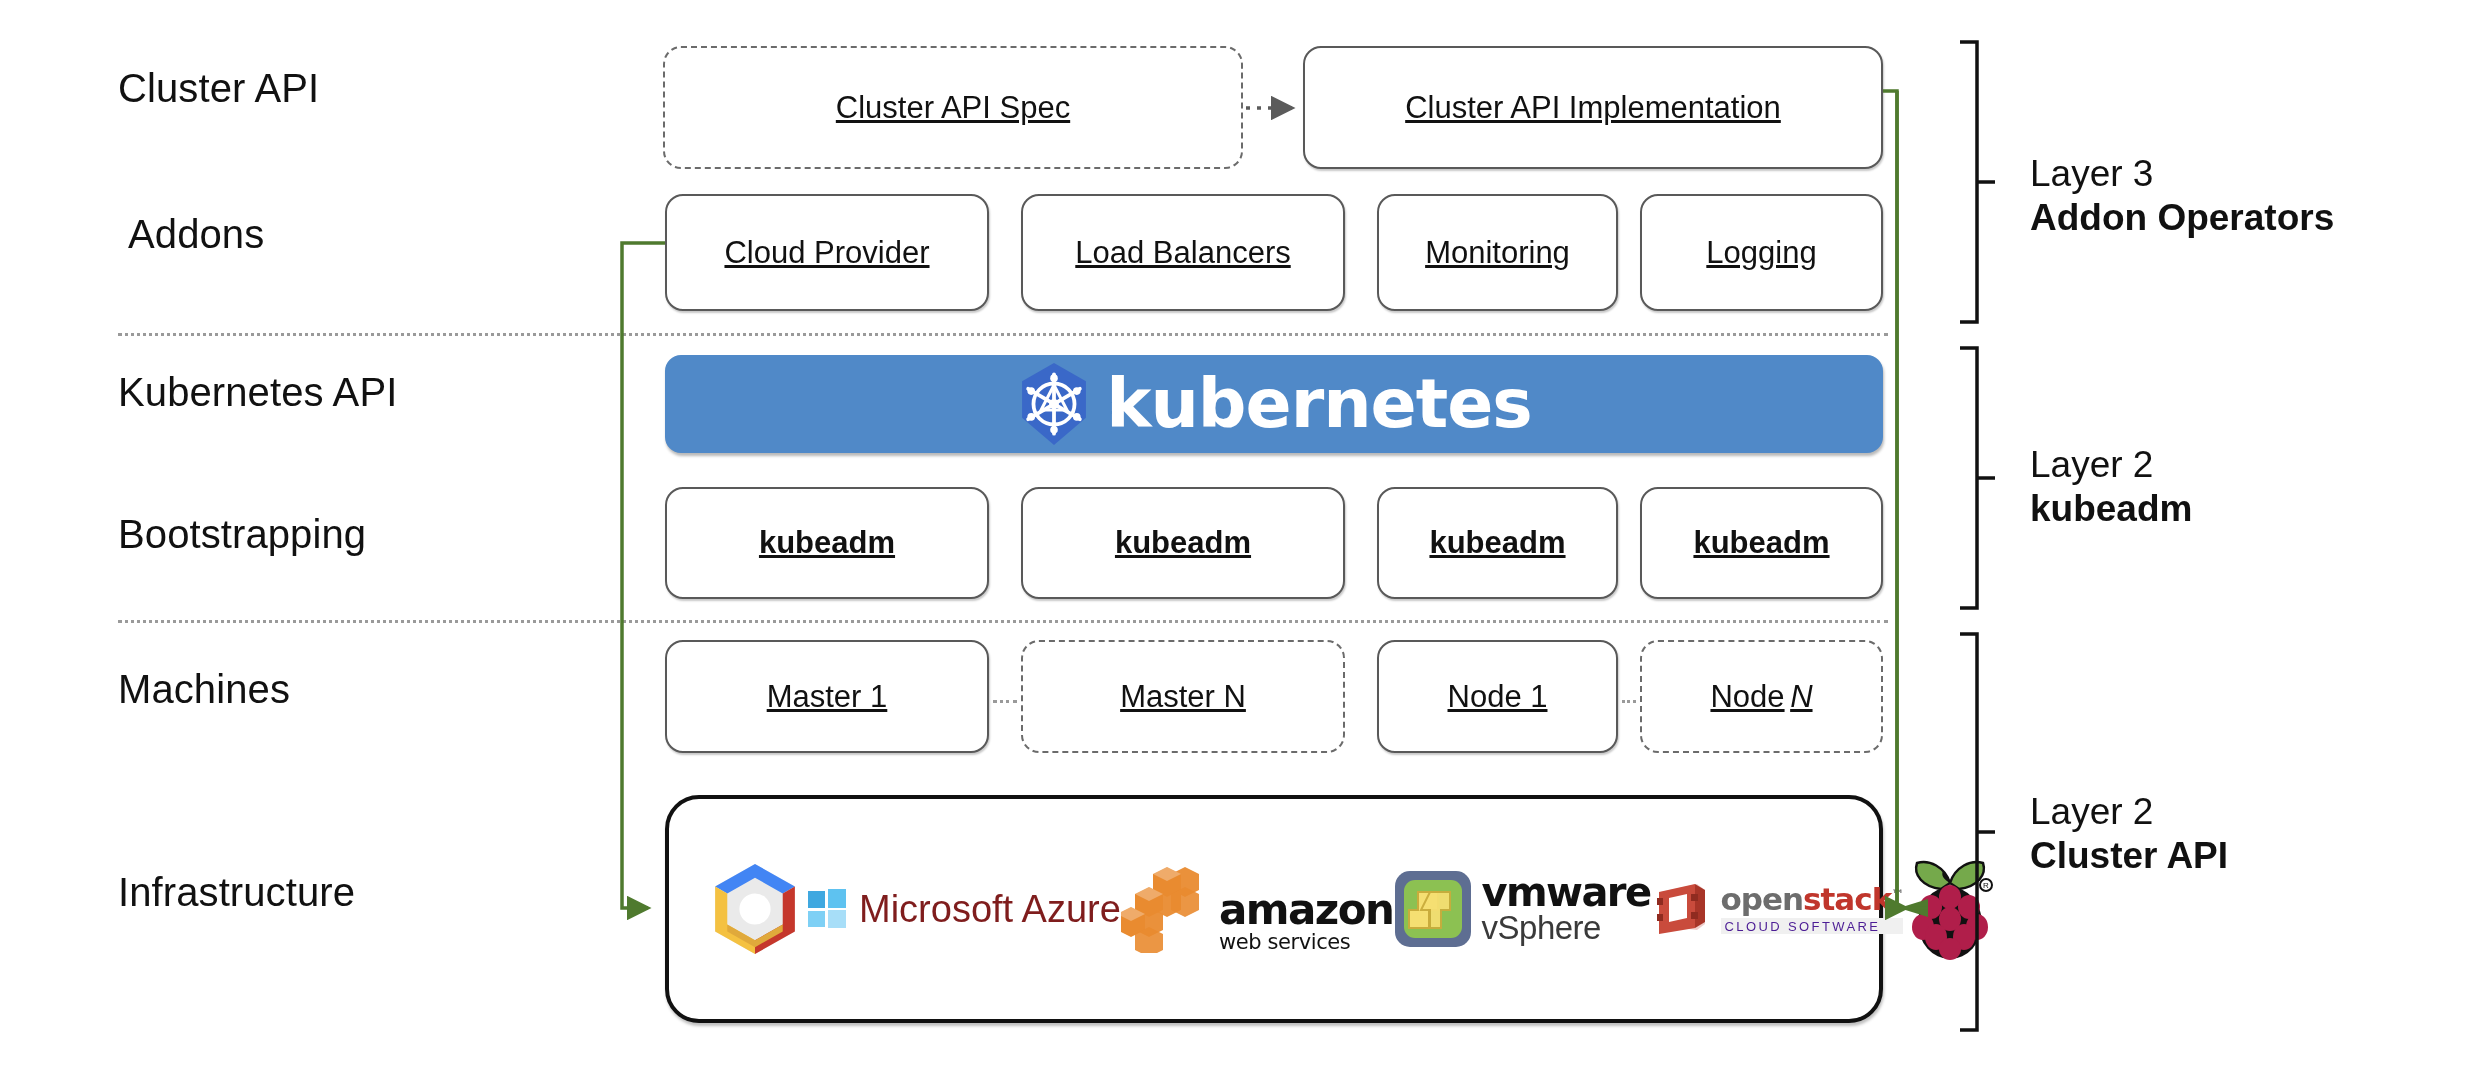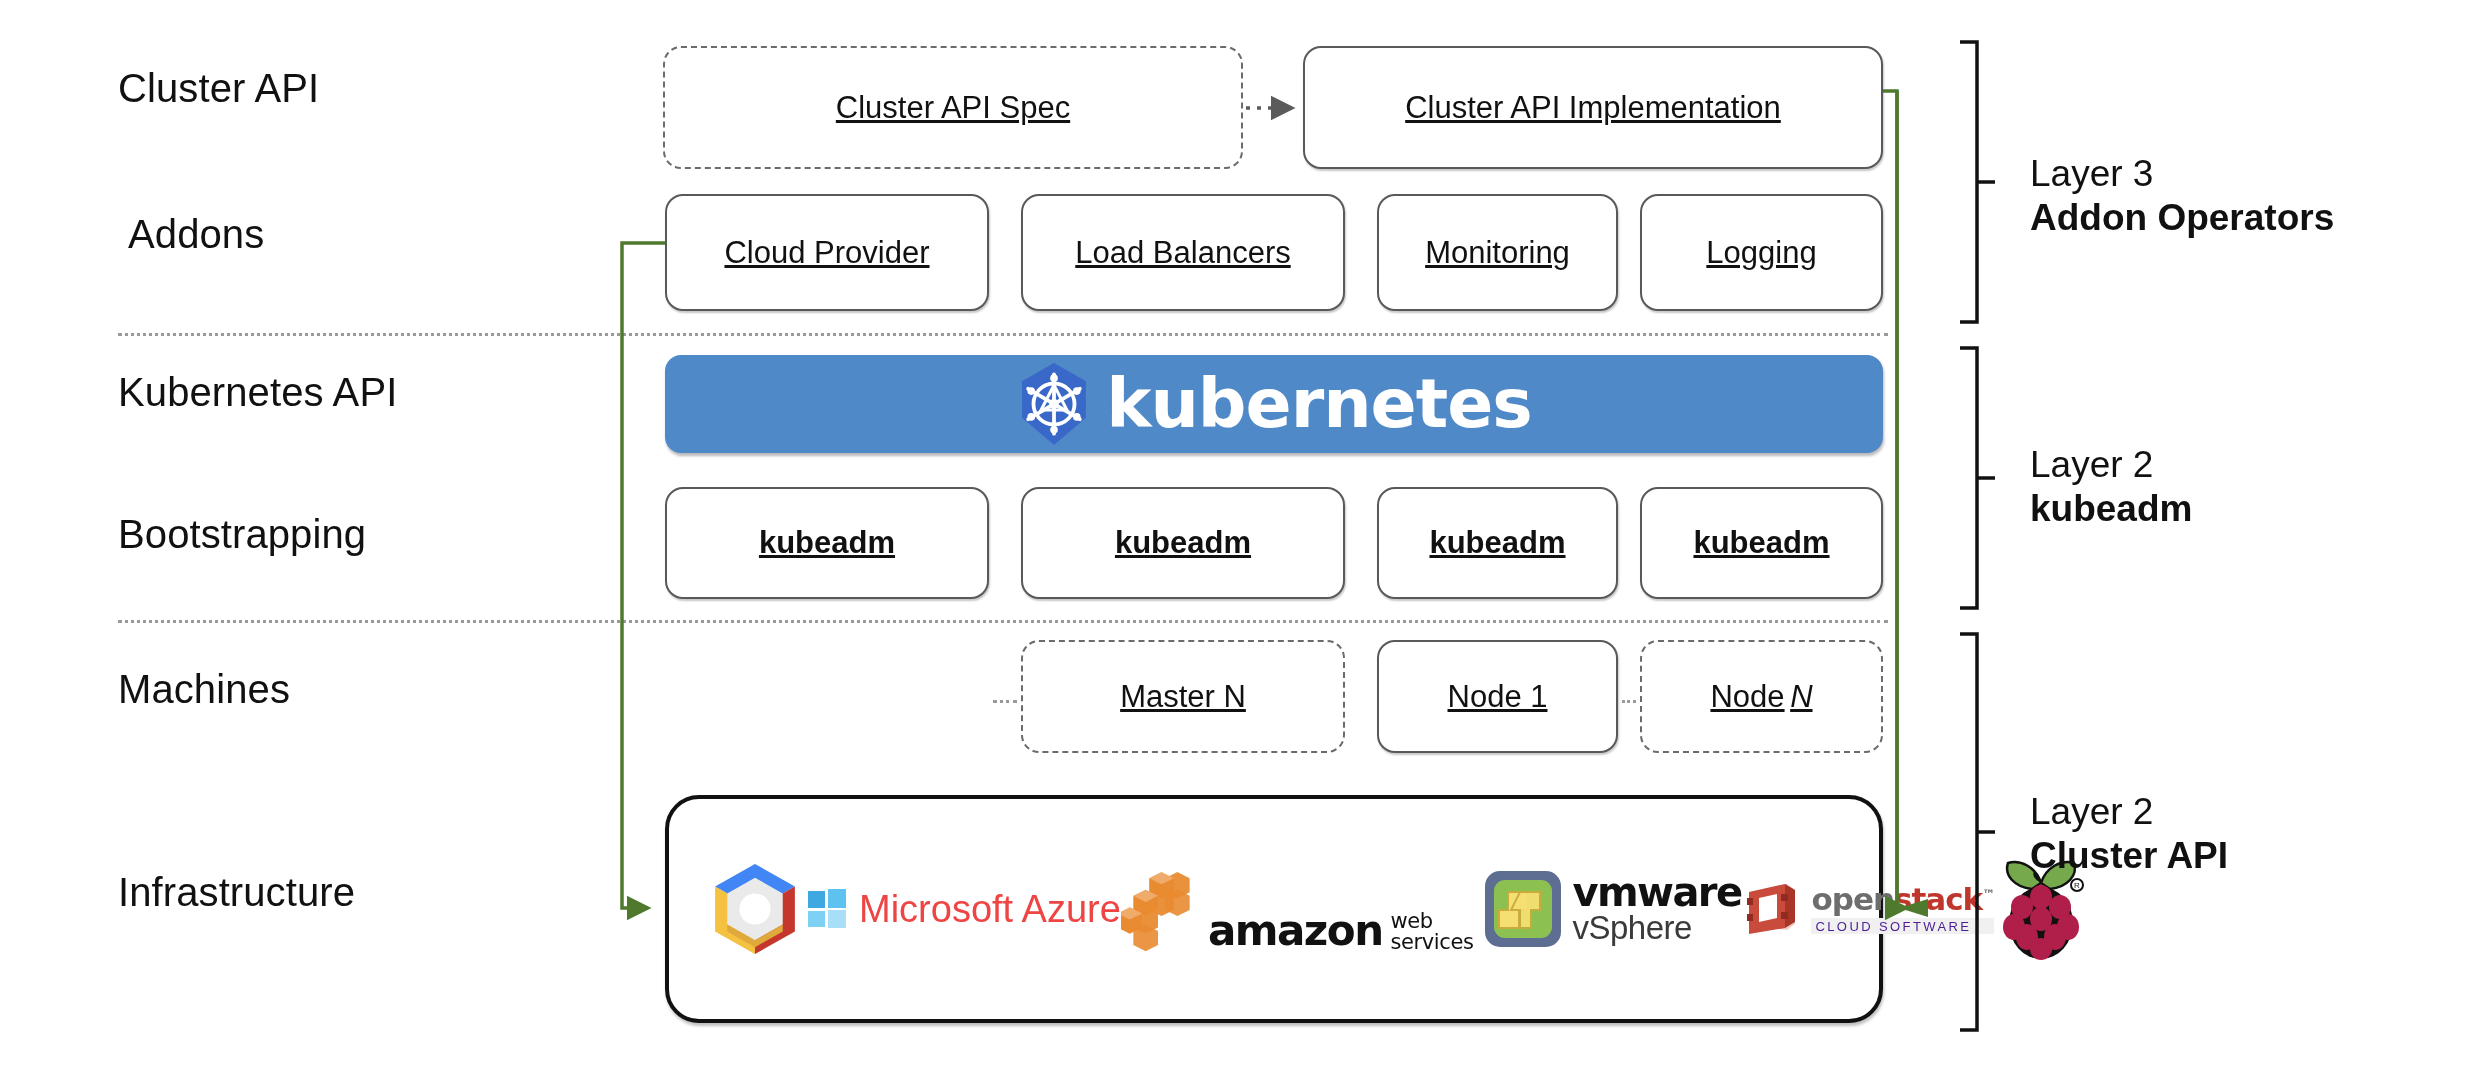--- a/index.html
+++ b/index.html
@@ -102,27 +102,27 @@
     display: flex;
     align-items: center;
     justify-content: center;
     height: 110px;
   }
 
   
   .azure-lockup { display: flex; align-items: center; gap: 12px; }
   .azure-word {
     font-size: 38px;
-    color: #ef4444;
+    color: #7f1d1d;
     font-family: "Liberation Sans", sans-serif;
     white-space: nowrap;
   }
   
   .aws-lockup { display: flex; align-items: flex-end; gap: 6px; }
-  .aws-text { display: flex; line-height: 1; gap: 8px; }
+  .aws-text { display: flex; flex-direction: column; line-height: 1; }
   .aws-amazon {
     font-family: "DejaVu Sans", sans-serif;
     font-weight: bold;
     font-size: 42px;
     color: #111;
     letter-spacing: -1.5px;
   }
   .aws-ws {
     font-family: "DejaVu Sans", sans-serif;
     font-size: 21px;
@@ -260,20 +260,23 @@
   <div class="box bold" style="left:1021px; top:487px; width:324px; height:112px;">
     <span>kubeadm</span>
   </div>
   <div class="box bold" style="left:1377px; top:487px; width:241px; height:112px;">
     <span>kubeadm</span>
   </div>
   <div class="box bold" style="left:1640px; top:487px; width:243px; height:112px;">
     <span>kubeadm</span>
   </div>
 
+  <div class="box" style="left:665px; top:640px; width:324px; height:113px;">
+    <span>Master 1</span>
+  </div>
   <div class="box dashed" style="left:1021px; top:640px; width:324px; height:113px;">
     <span>Master N</span>
   </div>
   <div class="box" style="left:1377px; top:640px; width:241px; height:113px;">
     <span>Node 1</span>
   </div>
   <div class="box dashed" style="left:1640px; top:640px; width:243px; height:113px;">
     <span>Node</span>
       <span class="ital">N</span>
   </div>

